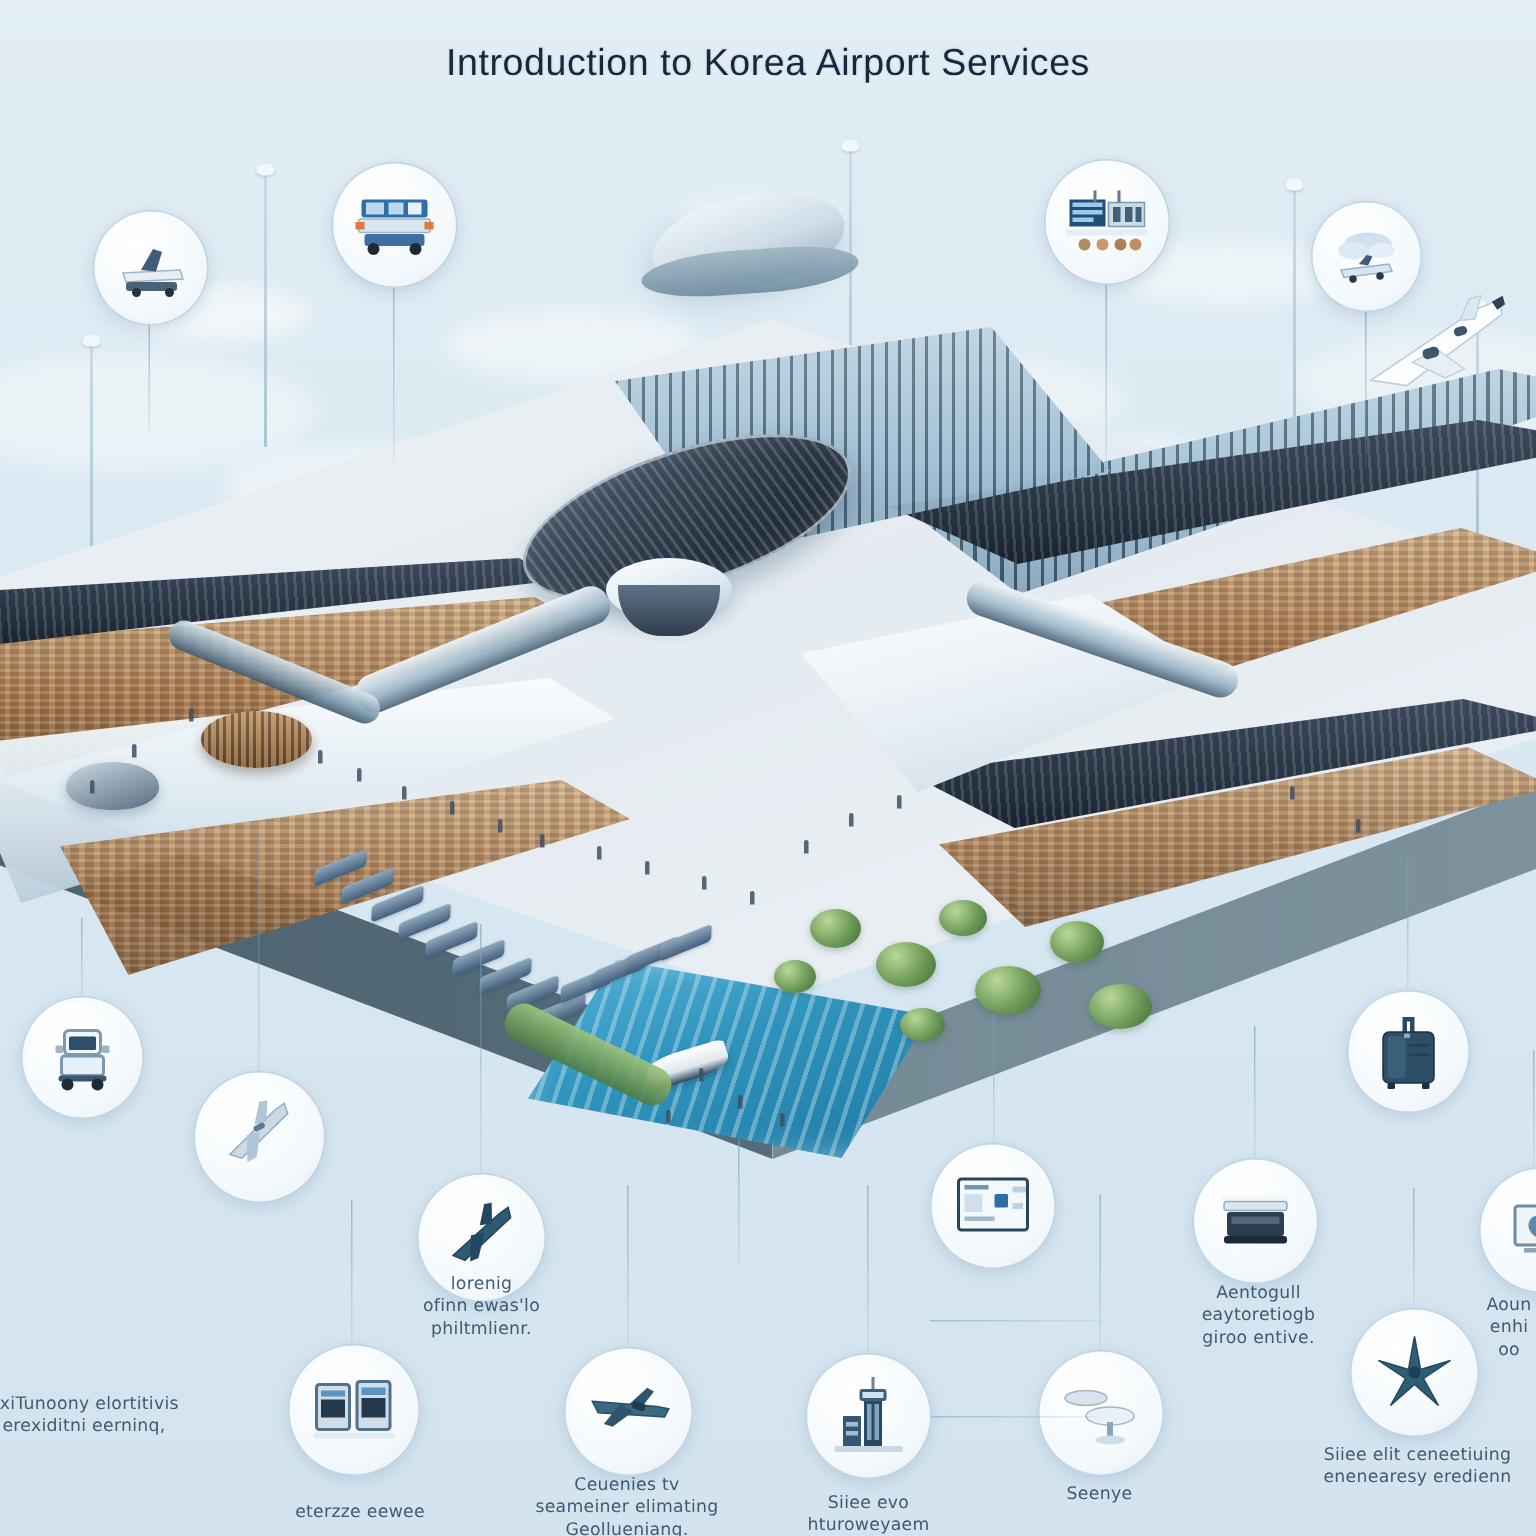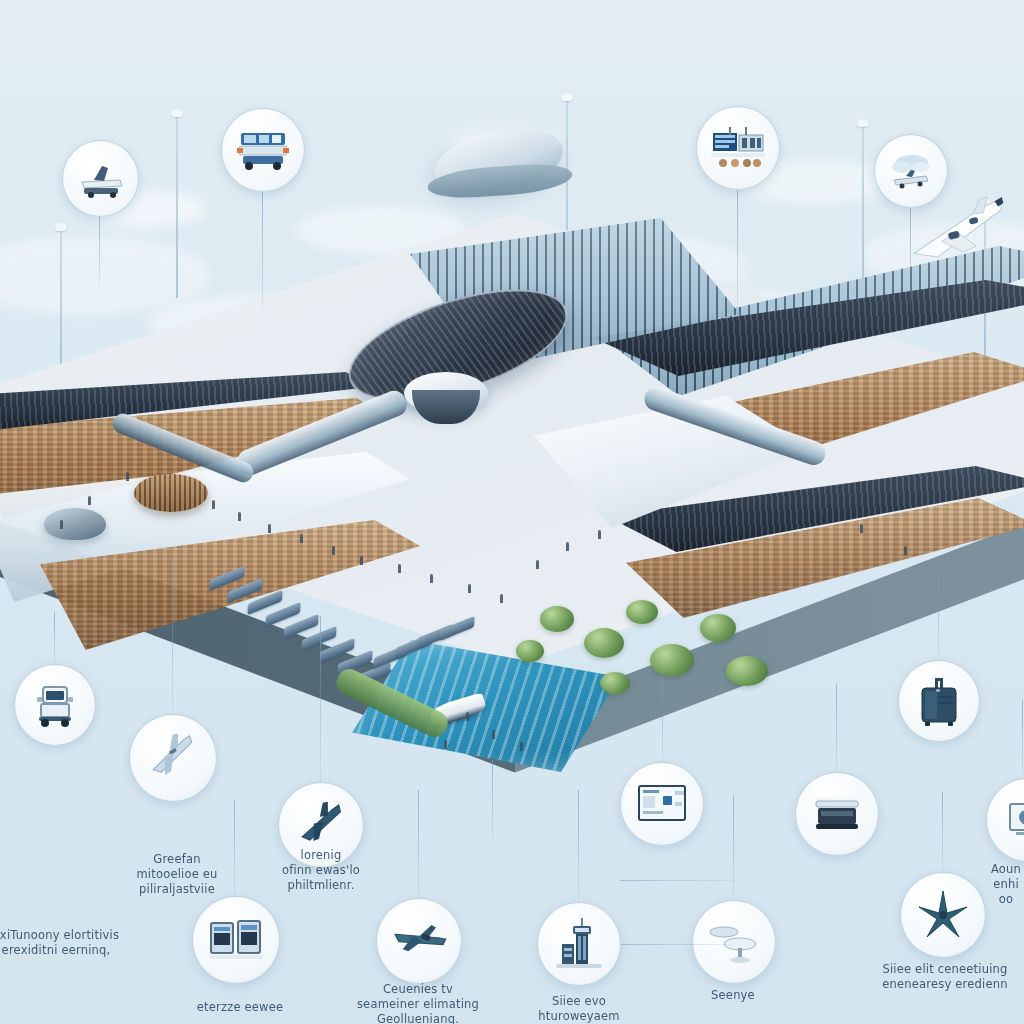--- a/index.html
+++ b/index.html
@@ -285,20 +285,21 @@
   <div class="ppl" style="left:492px;top:730px"></div>
   <div class="ppl" style="left:520px;top:742px"></div>
   <div class="ppl" style="left:444px;top:740px"></div>
   <div class="ppl" style="left:126px;top:472px"></div>
   <div class="ppl" style="left:88px;top:496px"></div>
   <div class="ppl" style="left:60px;top:520px"></div>
   <div class="ppl" style="left:820px;top:508px"></div>
   <div class="ppl" style="left:860px;top:524px"></div>
   <div class="ppl" style="left:904px;top:546px"></div>
 
+  <div id="title">Introduction to Korea Airport Services</div>
 
   <div class="leader" style="left:99px;top:215px;height:72px"></div>
   <div class="ico" style="left:62px;top:140px;width:75px;height:75px">
     <svg width="50" height="38" viewBox="0 0 50 38">
       <path d="M6 22 L44 20 L46 26 L8 28 Z" fill="#e7eef4" stroke="#9db6c7" stroke-width="1"></path>
       <path d="M18 20 L26 6 L32 8 L28 21 Z" fill="#3f5d78"></path>
       <rect x="8" y="28" width="34" height="6" rx="2" fill="#4a6278"></rect>
       <circle cx="15" cy="35" r="3" fill="#24313d"></circle>
         <circle cx="37" cy="35" r="3" fill="#24313d"></circle>
     </svg>
@@ -393,20 +394,23 @@
   <div class="leader" style="left:836px;top:684px;height:88px"></div>
   <div class="ico" style="left:795px;top:772px;width:82px;height:82px">
     <svg width="54" height="42" viewBox="0 0 54 42">
       <rect x="6" y="8" width="42" height="6" rx="2" fill="#dbe7ef" stroke="#92adc0"></rect>
       <rect x="8" y="15" width="38" height="16" rx="2" fill="#2c3e4f"></rect>
       <rect x="11" y="18" width="32" height="5" fill="#50687c"></rect>
       <rect x="6" y="31" width="42" height="5" rx="2" fill="#1d2b38"></rect>
       <rect x="4" y="4" width="46" height="3" rx="1" fill="#f3f8fb"></rect>
     </svg>
   </div>
+  <div class="cap" style="left:748px;top:854px;width:182px;white-space:pre-line">Aentogull
+eaytoretiogb
+giroo entive.</div>
 
   <div class="leader" style="left:662px;top:676px;height:86px"></div>
   <div class="ico" style="left:620px;top:762px;width:82px;height:82px">
     <svg width="54" height="44" viewBox="0 0 54 44">
       <rect x="4" y="4" width="46" height="34" rx="2" fill="#f3f8fb" stroke="#2b465c" stroke-width="2"></rect>
       <rect x="8" y="8" width="16" height="3" fill="#6f93b2"></rect>
       <rect x="8" y="14" width="12" height="12" fill="#cfe0ec"></rect>
       <rect x="8" y="29" width="20" height="3" fill="#9fb9cc"></rect>
       <rect x="28" y="14" width="9" height="9" rx="1" fill="#2f6ea8"></rect>
       <rect x="40" y="9" width="9" height="4" fill="#b9d3e6"></rect>
@@ -480,23 +484,20 @@
   <div class="ico" style="left:129px;top:714px;width:86px;height:86px">
     <svg width="58" height="50" viewBox="0 0 58 50">
       <g transform="rotate(-28 29 25)">
         <path d="M6 26 L46 14 L54 13 L53 20 L12 32 Z" fill="#cbdae6" stroke="#8fadc2"></path>
         <path d="M22 20 L14 36 L21 36 L31 22 Z" fill="#aec6d8"></path>
         <path d="M30 16 L40 4 L45 6 L38 18 Z" fill="#aec6d8"></path>
         <rect x="28" y="17" width="8" height="4" rx="2" fill="#5d7c94"></rect>
       </g>
     </svg>
   </div>
-  <div class="cap" style="left:82px;top:852px;width:190px;white-space:pre-line">Greefan
-mitooelioe eu
-piliraljastviie</div>
 
   <div class="leader" style="left:234px;top:800px;height:96px"></div>
   <div class="ico" style="left:192px;top:896px;width:86px;height:86px">
     <svg width="58" height="46" viewBox="0 0 58 46">
       <rect x="4" y="6" width="22" height="30" rx="2" fill="#cfdde8" stroke="#5a7near"></rect>
       <rect x="4" y="6" width="22" height="30" rx="2" fill="none" stroke="#51708a" stroke-width="2"></rect>
       <rect x="7" y="10" width="16" height="4" fill="#5b93c4"></rect>
       <rect x="7" y="16" width="16" height="12" fill="#23394c"></rect>
       <rect x="31" y="4" width="22" height="32" rx="2" fill="#cfdde8" stroke="#51708a" stroke-width="2"></rect>
       <rect x="34" y="8" width="16" height="5" fill="#5b93c4"></rect>

